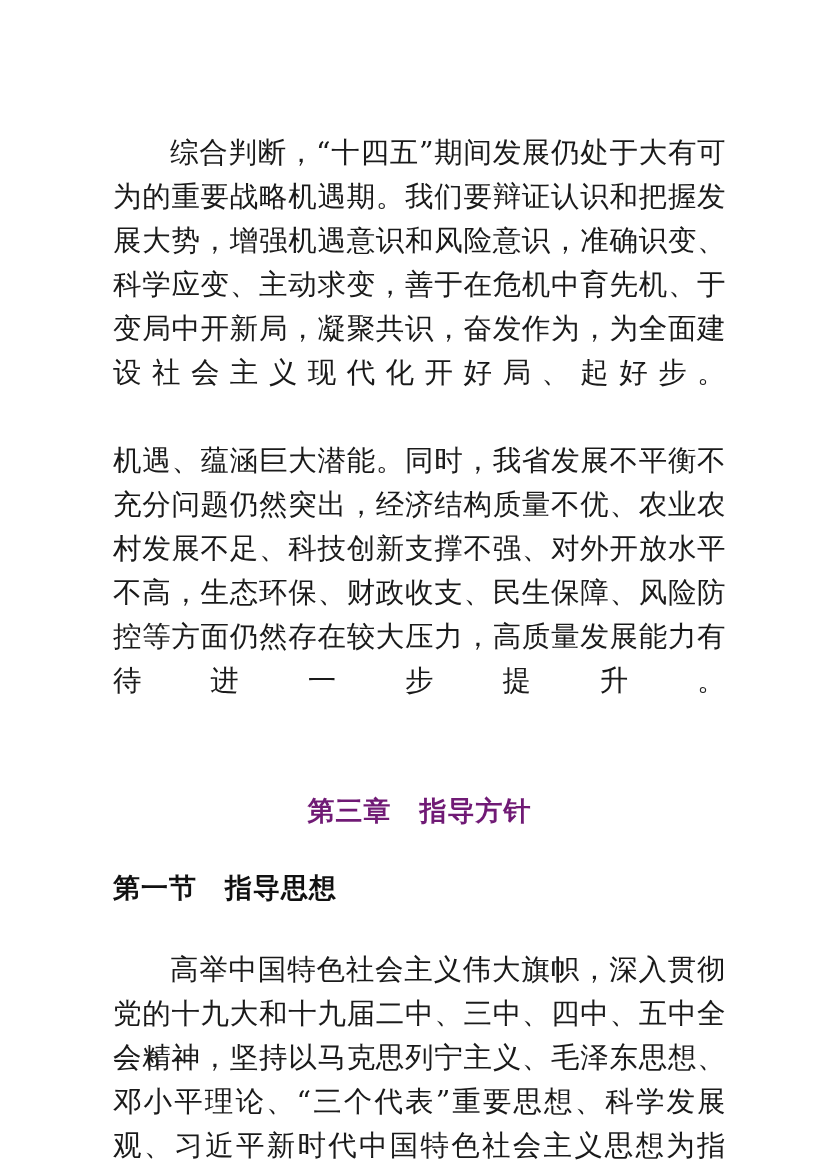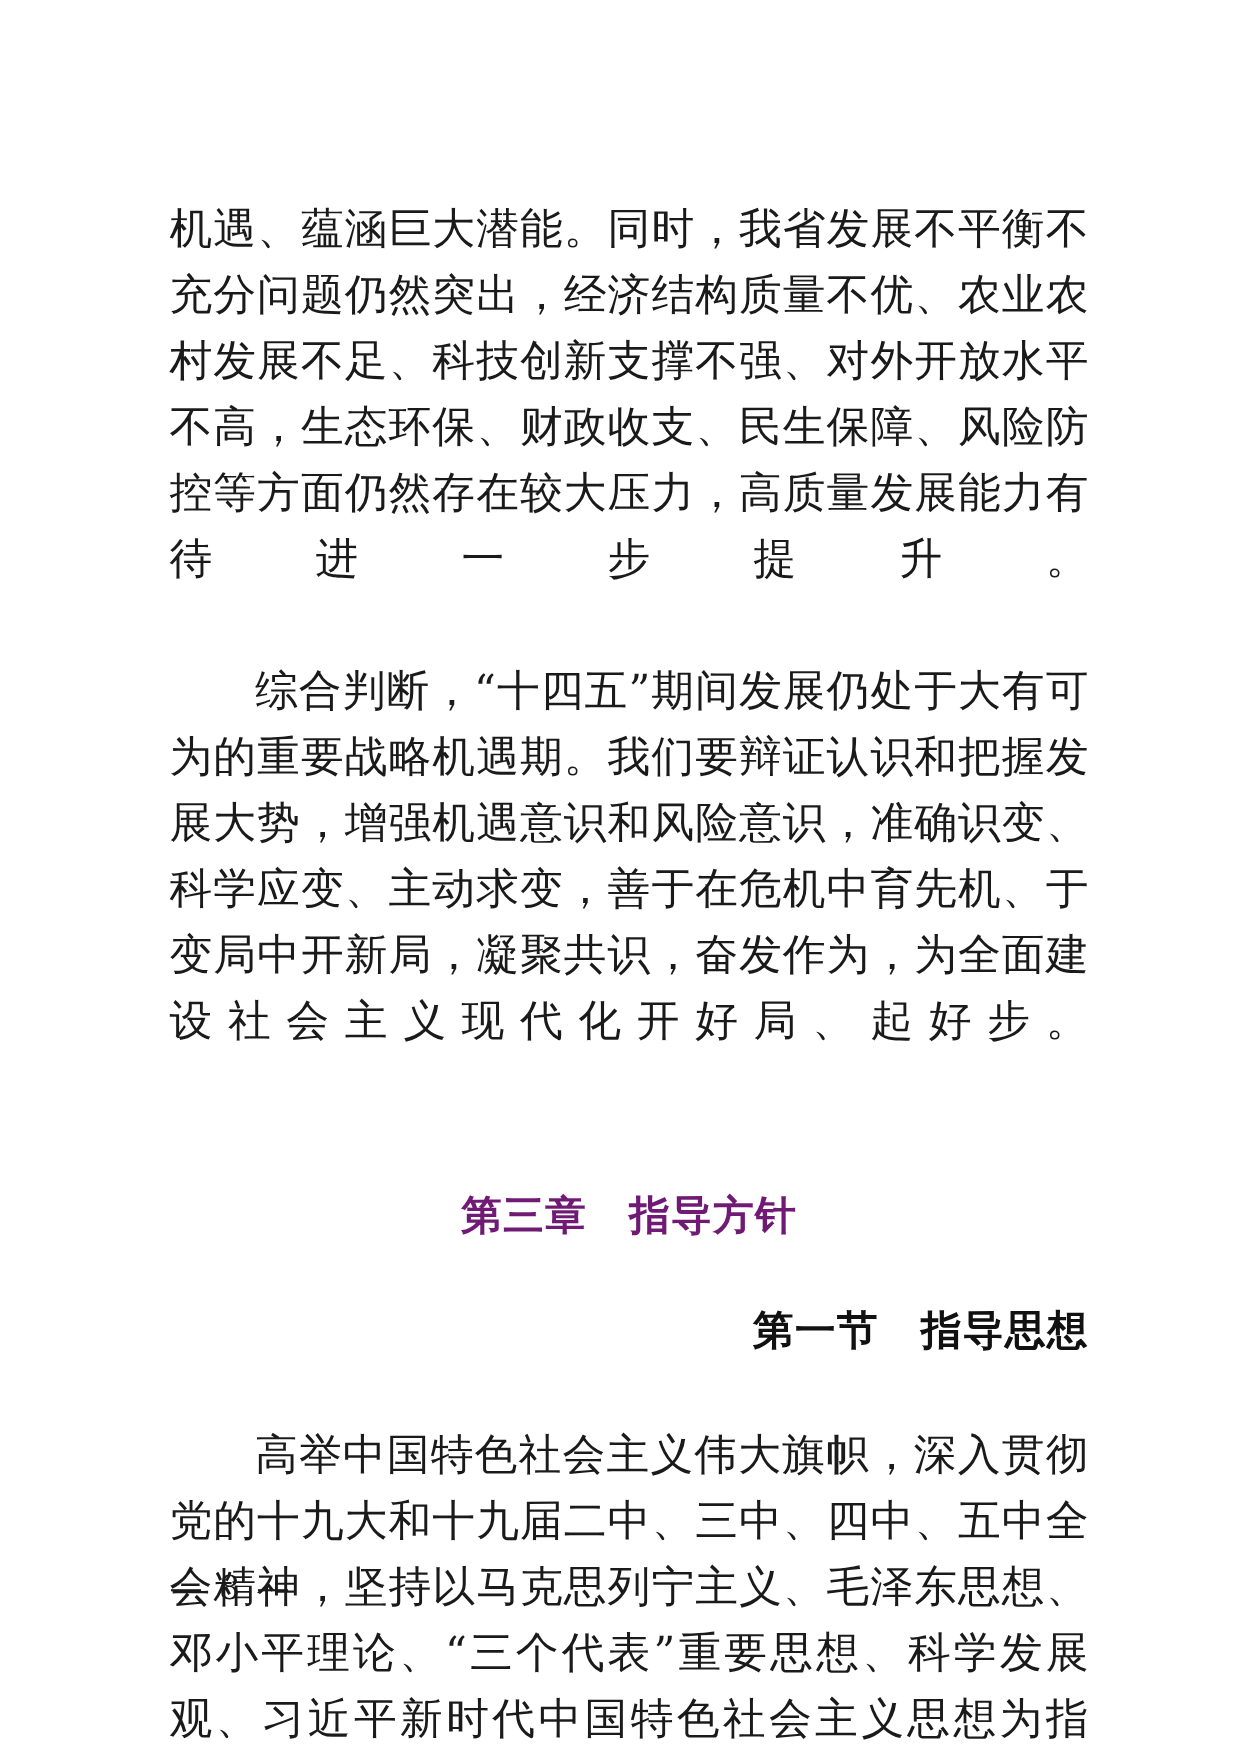--- a/index.html
+++ b/index.html
@@ -65,21 +65,21 @@
     margin: 0;
     line-height: 44px;
     letter-spacing: 1px;
   }
 
   .section-heading {
     font-family: "DejaVu Serif", "Liberation Serif", serif;
     font-size: 27px;
     font-weight: 700;
     color: #111111;
-    text-align: right;
+    text-align: left;
     margin: 0;
     line-height: 44px;
     letter-spacing: 1px;
   }
 
   .spacer-chapter-before { height: 42px; }
   .spacer-chapter-after  { height: 33px; }
   .spacer-section-after  { height: 38px; }
 
   
@@ -98,23 +98,23 @@
     white-space: pre;
   }
 </style>
 </head>
 <body>
 
 <div class="page">
 
   <div class="content">
 
+    <p class="para">综合判断，“十四五”期间发展仍处于大有可为的重要战略机遇期。我们要辩证认识和把握发展大势，增强机遇意识和风险意识，准确识变、科学应变、主动求变，善于在危机中育先机、于变局中开新局，凝聚共识，奋发作为，为全面建设社会主义现代化开好局、起好步。</p>
+
     <p class="para no-indent">机遇、蕴涵巨大潜能。同时，我省发展不平衡不充分问题仍然突出，经济结构质量不优、农业农村发展不足、科技创新支撑不强、对外开放水平不高，生态环保、财政收支、民生保障、风险防控等方面仍然存在较大压力，高质量发展能力有待进一步提升。</p>
-
-    <p class="para">综合判断，“十四五”期间发展仍处于大有可为的重要战略机遇期。我们要辩证认识和把握发展大势，增强机遇意识和风险意识，准确识变、科学应变、主动求变，善于在危机中育先机、于变局中开新局，凝聚共识，奋发作为，为全面建设社会主义现代化开好局、起好步。</p>
 
     <div class="spacer-chapter-before"></div>
 
     <h1 class="chapter-heading">第三章　指导方针</h1>
 
     <div class="spacer-chapter-after"></div>
 
     <h2 class="section-heading">第一节　指导思想</h2>
 
     <div class="spacer-section-after"></div>

